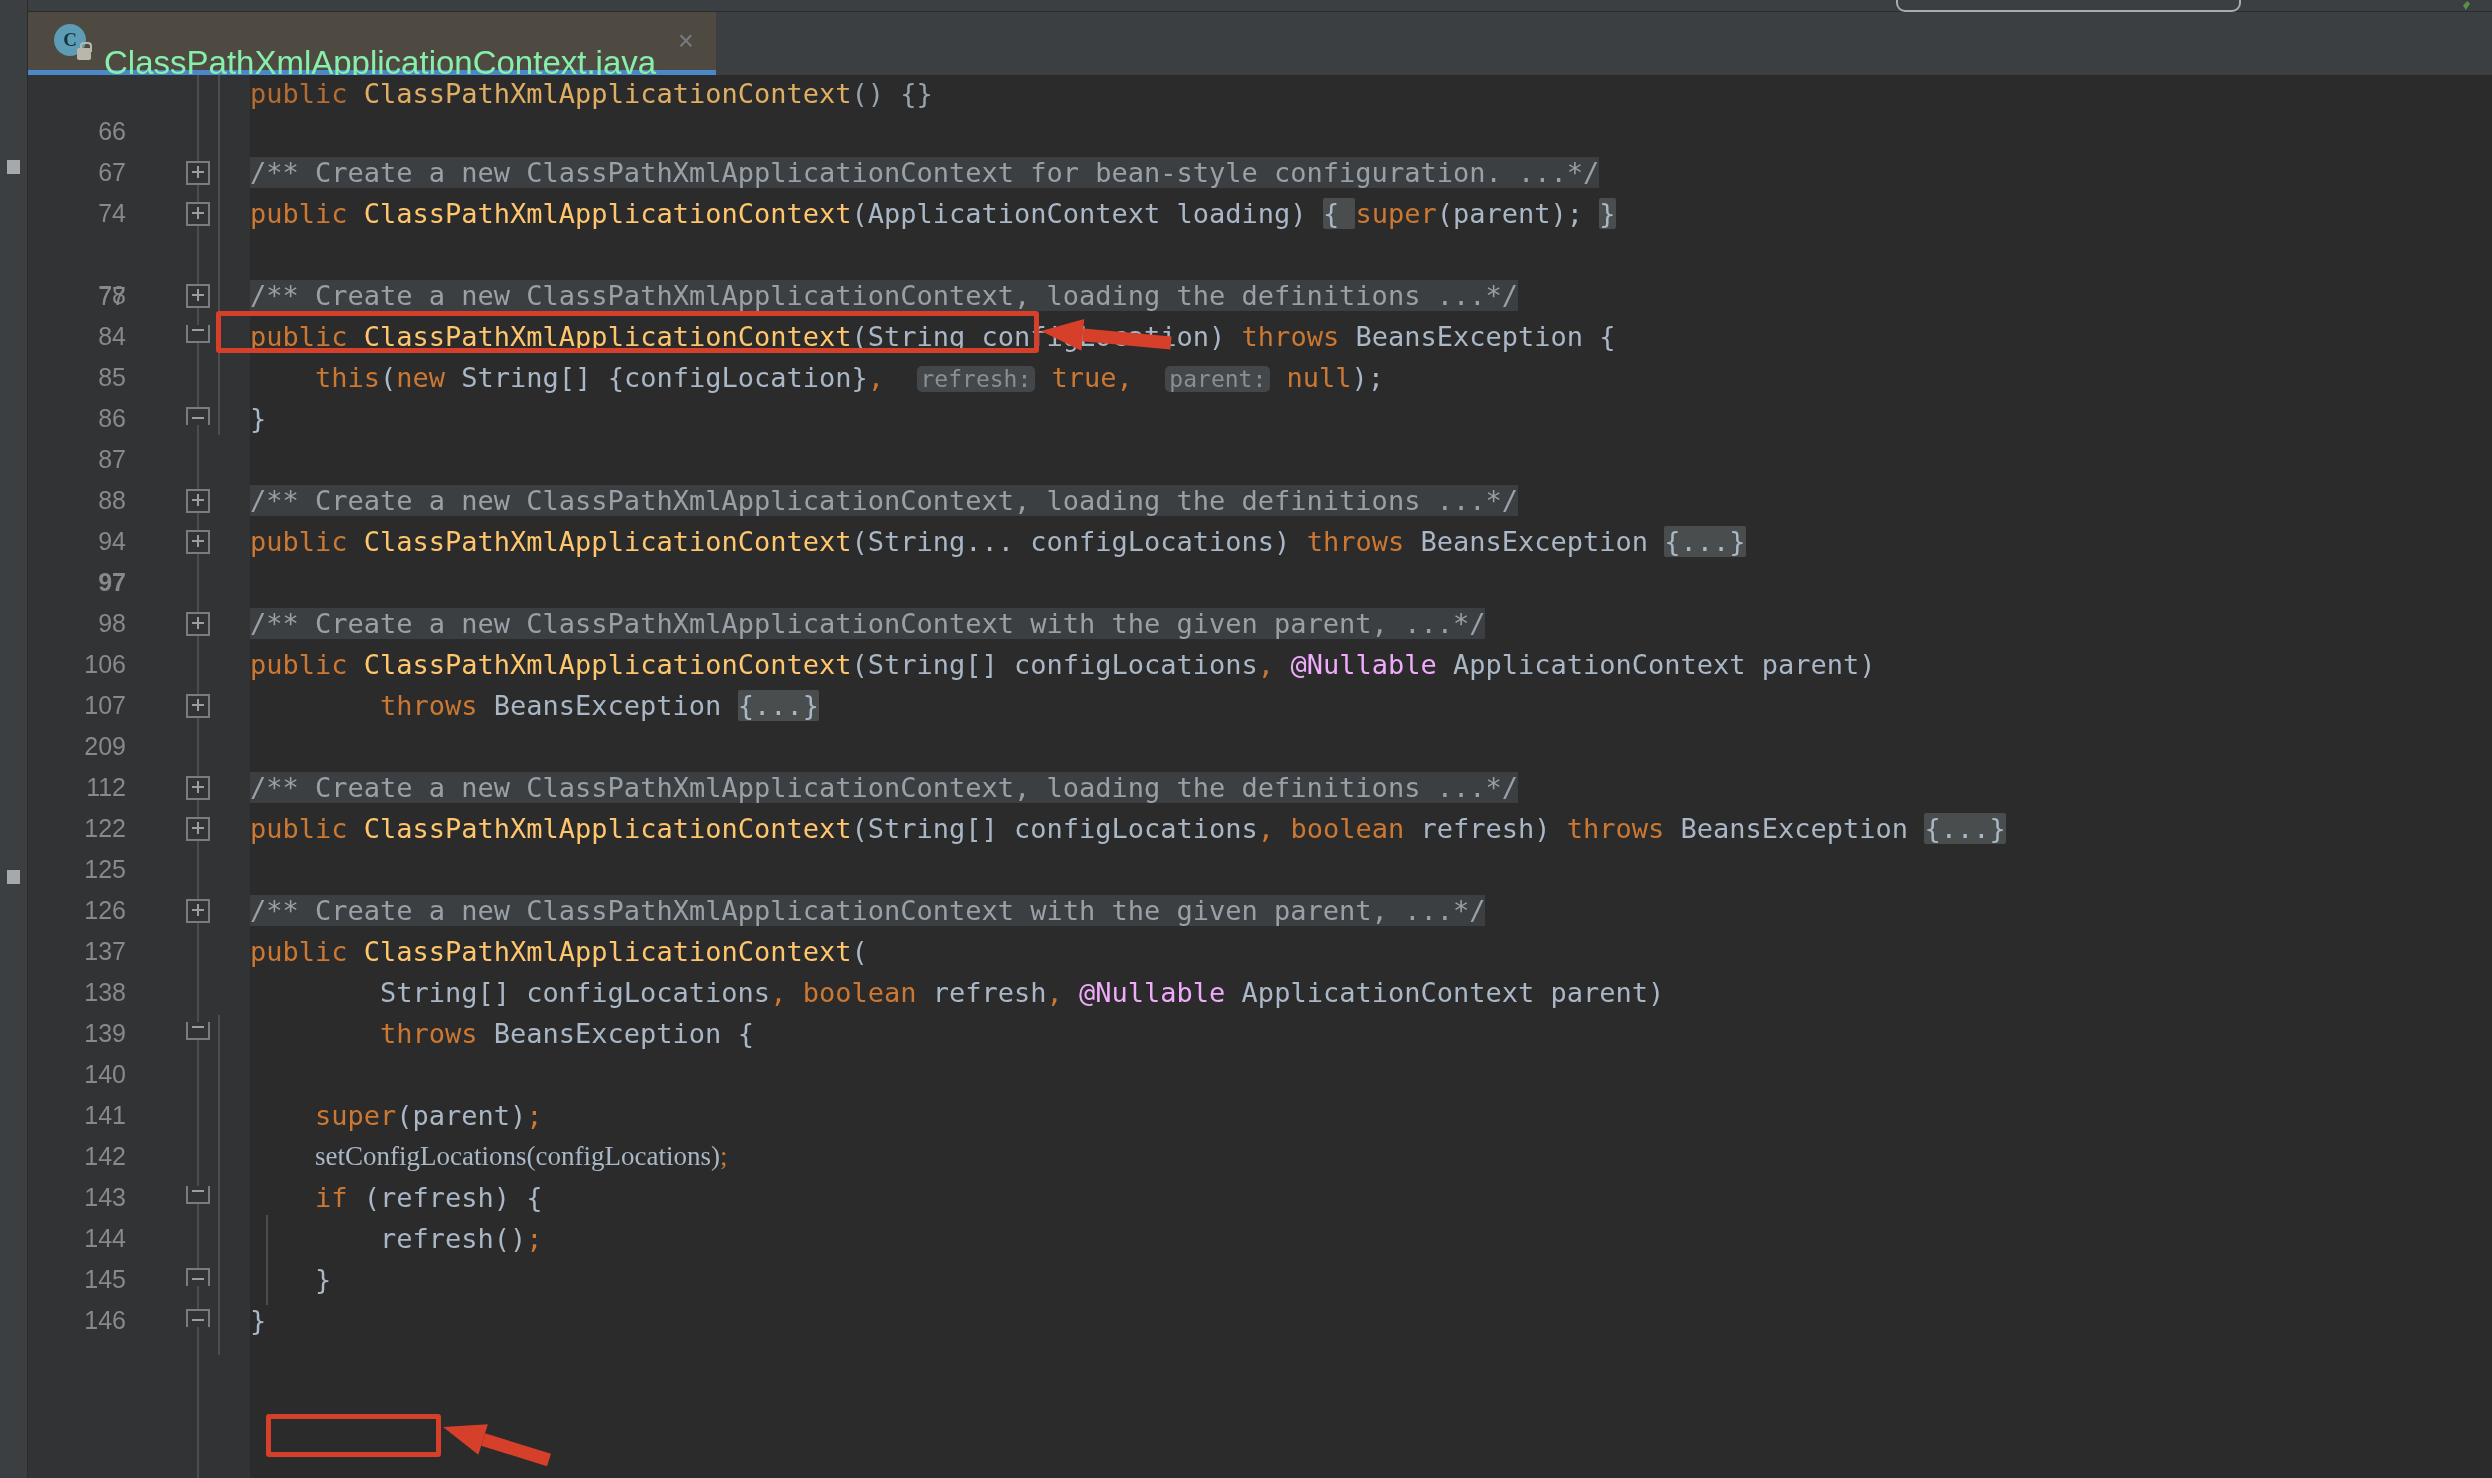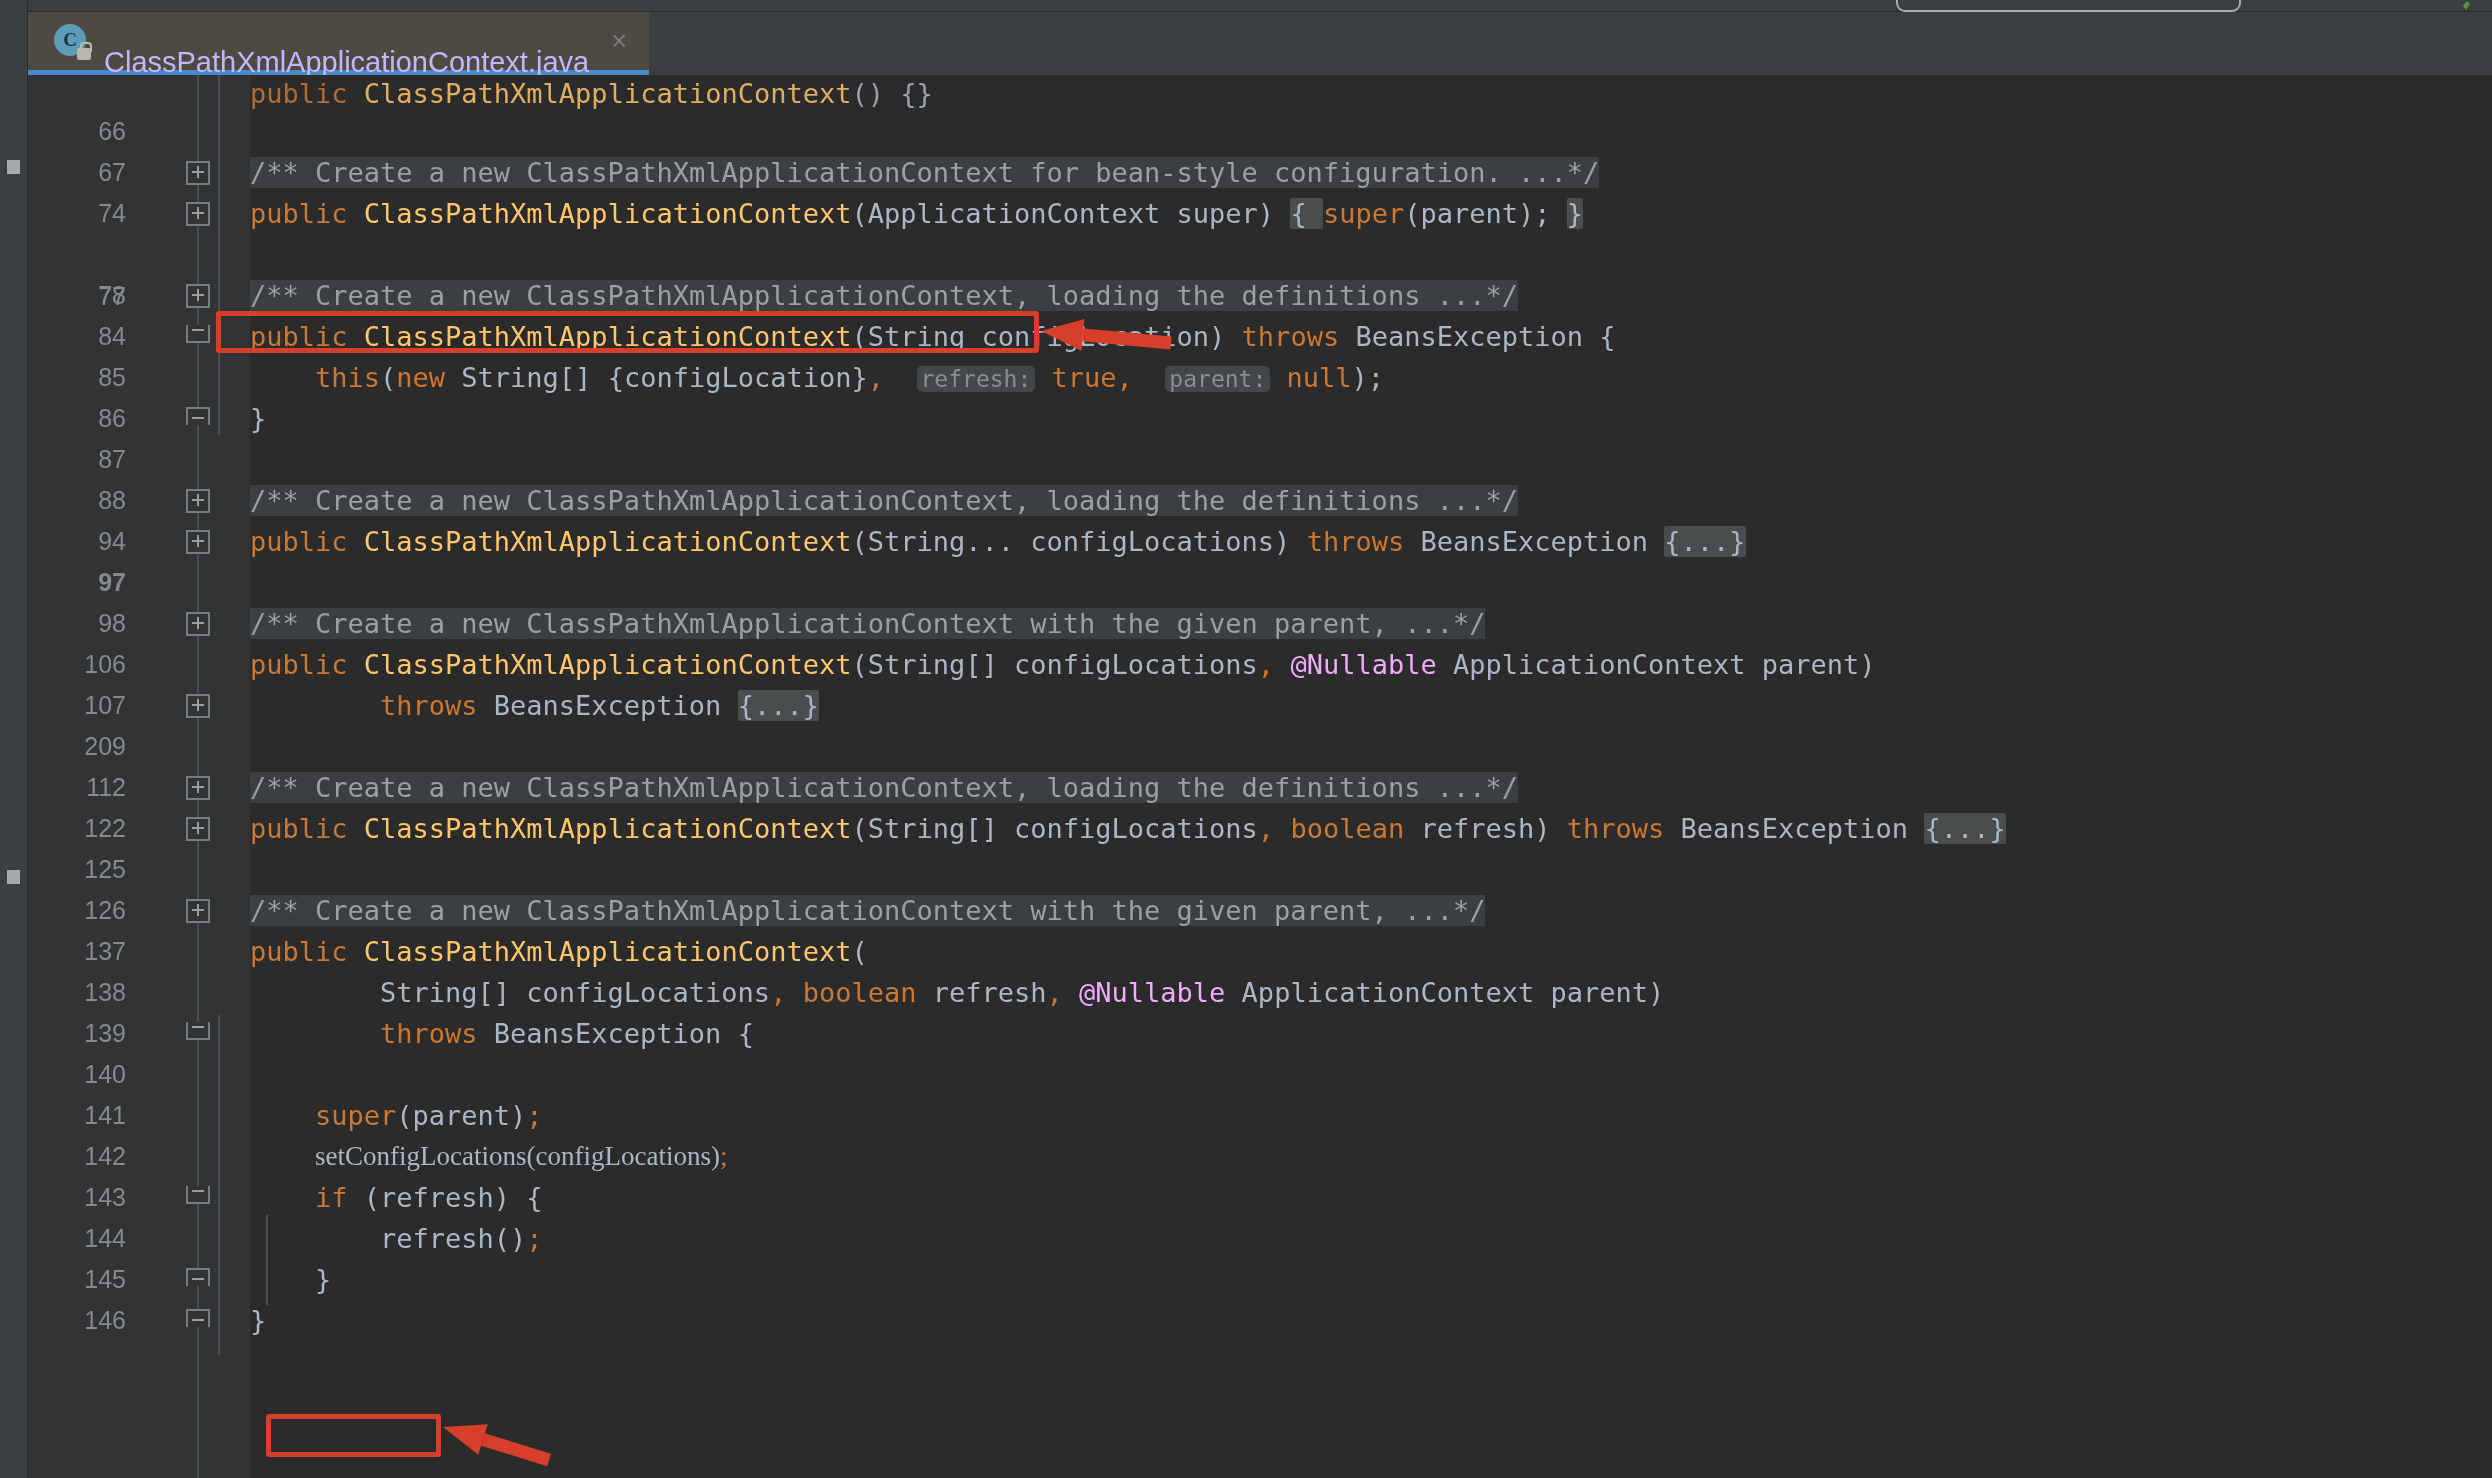--- a/index.html
+++ b/index.html
@@ -59,21 +59,21 @@
   }
   .tab-icon .lock {
     position: absolute; right: -3px; bottom: -2px; width: 14px; height: 12px;
     background: #b9b7ac; border-radius: 2px;
   }
   .tab-icon .lock:before {
     content: ""; position: absolute; left: 3px; top: -6px;
     width: 8px; height: 8px; border: 2px solid #b9b7ac;
     border-bottom: none; border-radius: 4px 4px 0 0;
   }
-  .tab-title { color: #c4b5fd; font-size: 29px; white-space: nowrap; margin-top: 43px; }
+  .tab-title { color: #86efac; font-size: 33px; white-space: nowrap; margin-top: 43px; }
   .tab-close {
     margin-left: 22px; color: #787d80; font-size: 27px; line-height: 1;
     font-family: "Liberation Sans", sans-serif;
   }
 
   
   .editor {
     position: absolute; left: 28px; top: 75px;
     width: 2464px; height: 1403px; background: #2b2b2b;
     overflow: hidden;
@@ -234,21 +234,21 @@
           <div class="fold end-down" style="top: 1111px;"></div>
           <div class="fold end-up" style="top: 1193px;"></div>
           <div class="fold end-up" style="top: 1234px;"></div>
         </div>
     </div>
     <div class="code-area">
       <div id="code-lines">
           <div class="code-line" style="top: 4px; padding-left: 0px; opacity: 0.85;"><span class="kw">public </span><span class="cls">ClassPathXmlApplicationContext</span><span class="txt">() {}</span></div>
           <div class="code-line" style="top: 42px; padding-left: 0px;"></div>
           <div class="code-line" style="top: 83px; padding-left: 0px;"><span class="com">/** Create a new ClassPathXmlApplicationContext for bean-style configuration. ...*/</span></div>
-          <div class="code-line" style="top: 124px; padding-left: 0px;"><span class="kw">public </span><span class="cls">ClassPathXmlApplicationContext</span><span class="txt">(ApplicationContext super) </span><span class="fold-blk">{ </span><span class="kw">super</span><span class="txt">(parent); </span><span class="fold-blk">}</span></div>
+          <div class="code-line" style="top: 124px; padding-left: 0px;"><span class="kw">public </span><span class="cls">ClassPathXmlApplicationContext</span><span class="txt">(ApplicationContext loading) </span><span class="fold-blk">{ </span><span class="kw">super</span><span class="txt">(parent); </span><span class="fold-blk">}</span></div>
           <div class="code-line" style="top: 165px; padding-left: 0px;"></div>
           <div class="code-line" style="top: 206px; padding-left: 0px;"><span class="com">/** Create a new ClassPathXmlApplicationContext, loading the definitions ...*/</span></div>
           <div class="code-line" style="top: 247px; padding-left: 0px;"><span class="kw">public </span><span class="cls">ClassPathXmlApplicationContext</span><span class="txt">(String configLocation) </span><span class="kw">throws </span><span class="txt">BeansException {</span></div>
           <div class="code-line" style="top: 288px; padding-left: 65px;"><span class="kw">this</span><span class="txt">(</span><span class="kw">new </span><span class="txt">String[] {configLocation}</span><span class="kw">,</span><span class="txt">  </span><span class="hint">refresh:</span><span class="txt"> </span><span class="kw">true</span><span class="kw">,</span><span class="txt">  </span><span class="hint">parent:</span><span class="txt"> </span><span class="kw">null</span><span class="txt">);</span></div>
           <div class="code-line" style="top: 329px; padding-left: 0px;"><span class="txt">}</span></div>
           <div class="code-line" style="top: 370px; padding-left: 0px;"></div>
           <div class="code-line" style="top: 411px; padding-left: 0px;"><span class="com">/** Create a new ClassPathXmlApplicationContext, loading the definitions ...*/</span></div>
           <div class="code-line" style="top: 452px; padding-left: 0px;"><span class="kw">public </span><span class="cls">ClassPathXmlApplicationContext</span><span class="txt">(String... configLocations) </span><span class="kw">throws </span><span class="txt">BeansException </span><span class="fold-blk">{...}</span></div>
           <div class="code-line" style="top: 493px; padding-left: 0px;"></div>
           <div class="code-line" style="top: 534px; padding-left: 0px;"><span class="com">/** Create a new ClassPathXmlApplicationContext with the given parent, ...*/</span></div>

